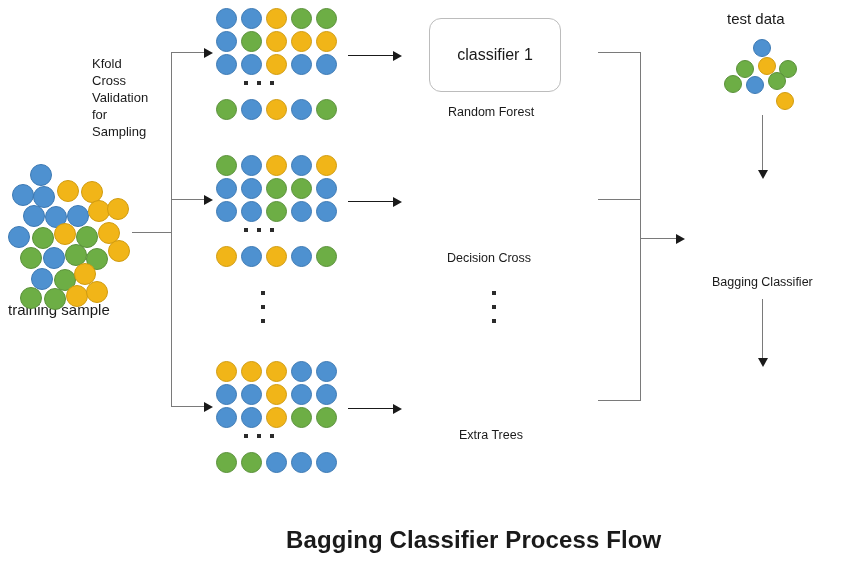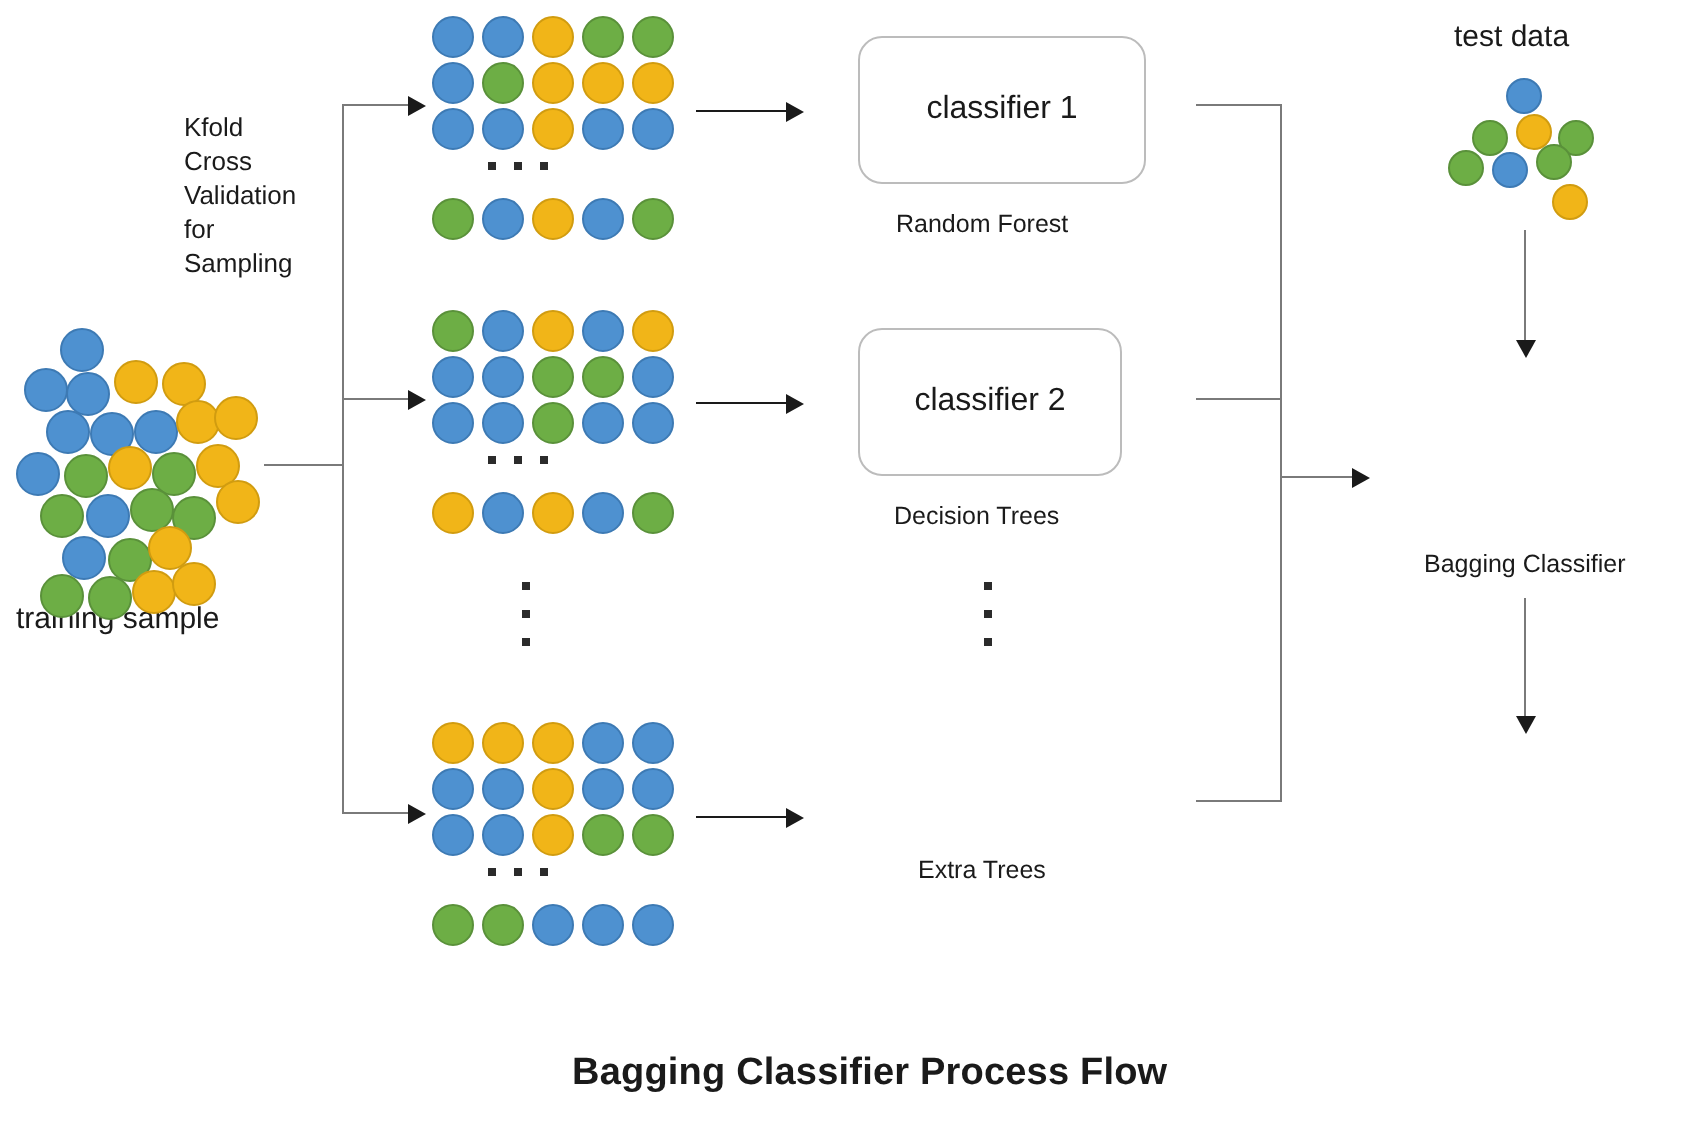--- a/index.html
+++ b/index.html
@@ -4,21 +4,21 @@
 <style>
   html,body{margin:0;padding:0;background:#ffffff;}
   body{width:850px;height:566px;position:relative;overflow:hidden;
        font-family:"Liberation Sans","DejaVu Sans",sans-serif;color:#1a1a1a;}
   #stage{position:absolute;left:0;top:0;width:850px;height:566px;}
 
   .lbl{position:absolute;white-space:pre;line-height:1.18;}
   .lbl-md{font-size:15px;}
   .lbl-sm{font-size:12.5px;}
   .lbl-kfold{font-size:13px;line-height:1.30;}
-  .title{font-size:19px;font-weight:bold;letter-spacing:.1px;}
+  .title{font-size:24px;font-weight:bold;letter-spacing:.1px;}
 
   .dot{position:absolute;border-radius:50%;box-sizing:border-box;}
   .c-blue  {background:#4E91D0;border:1.2px solid #3d7ab4;}
   .c-green {background:#6DAE45;border:1.2px solid #5a913a;}
   .c-yellow{background:#F1B518;border:1.2px solid #d19c10;}
 
   .box{position:absolute;box-sizing:border-box;border:1.4px solid #bcbcbc;
        background:#fff;display:flex;align-items:center;justify-content:center;
        text-align:center;line-height:1.22;}
   .box.round{border-radius:12px;}
@@ -73,29 +73,26 @@
 
   <div class="ln h" style="left:348px;top:55px;width:48px;background:#1a1a1a;"></div>
   <div class="arrowhead ah-right" style="left:393px;top:51px;"></div>
 
   <div class="ln h" style="left:348px;top:201px;width:48px;background:#1a1a1a;"></div>
   <div class="arrowhead ah-right" style="left:393px;top:197px;"></div>
 
   <div class="ln h" style="left:348px;top:408px;width:48px;background:#1a1a1a;"></div>
   <div class="arrowhead ah-right" style="left:393px;top:404px;"></div>
 
-  <div class="box round" style="left:429px;top:18px;width:144px;height:74px;">
+  <div class="box round" style="left:429px;top:18px;width:132px;height:74px;">
     <span class="box-txt">classifier 1</span>
   </div>
   <div class="lbl lbl-sm" style="left:448px;top:105px;">Random Forest</div>
 
-  <div class="box round" style="left:429px;top:164px;width:132px;height:74px;">
-    <span class="box-txt">classifier 2</span>
-  </div>
-  <div class="lbl lbl-sm" style="left:447px;top:251px;">Decision Trees</div>
+  <div class="lbl lbl-sm" style="left:447px;top:251px;">Decision Cross</div>
 
   <div class="lbl lbl-sm" style="left:459px;top:428px;">Extra Trees</div>
 
   <div class="vdot" style="left:492px;top:291px;"></div>
   <div class="vdot" style="left:492px;top:305px;"></div>
   <div class="vdot" style="left:492px;top:319px;"></div>
 
   <div class="ln h" style="left:598px;top:52px;width:43px;"></div>
   <div class="ln h" style="left:598px;top:199px;width:43px;"></div>
   <div class="ln h" style="left:598px;top:400px;width:43px;"></div>

